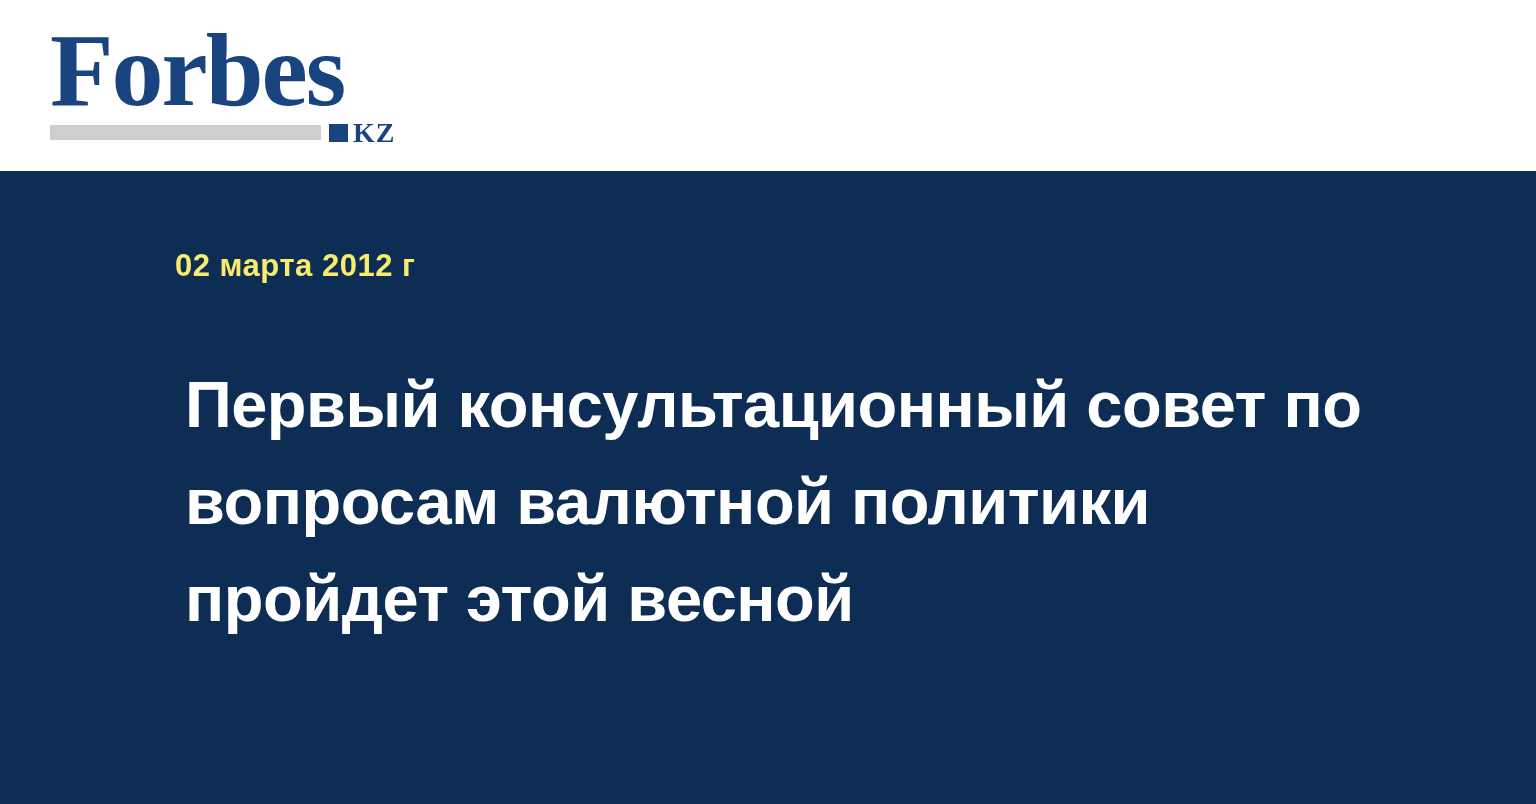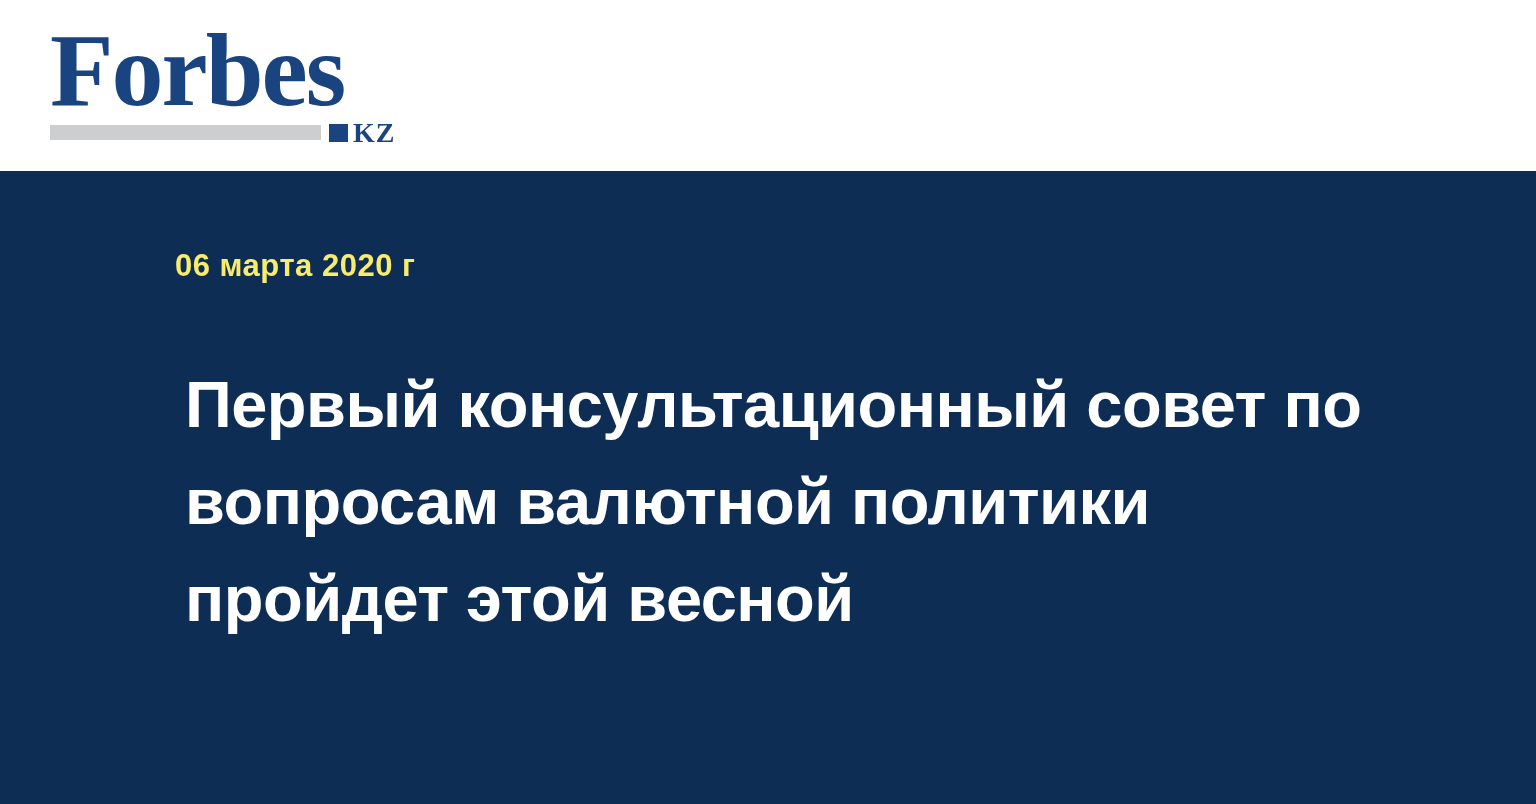--- a/index.html
+++ b/index.html
@@ -126,18 +126,18 @@
     <a class="logo" href="#">
       <span class="logo-wordmark">Forbes</span>
       <span class="logo-rule"></span>
       <span class="logo-square"></span>
       <span class="logo-kz">KZ</span>
     </a>
   </header>
 
   <section class="hero">
     <div class="hero-inner">
-      <div class="hero-date">06 марта 2020 г</div>
+      <div class="hero-date">02 марта 2012 г</div>
       <h1 class="hero-title">Первый консультационный совет по вопросам валютной политики пройдет этой весной</h1>
     </div>
   </section>
 
 </div>
 
 </body></html>

